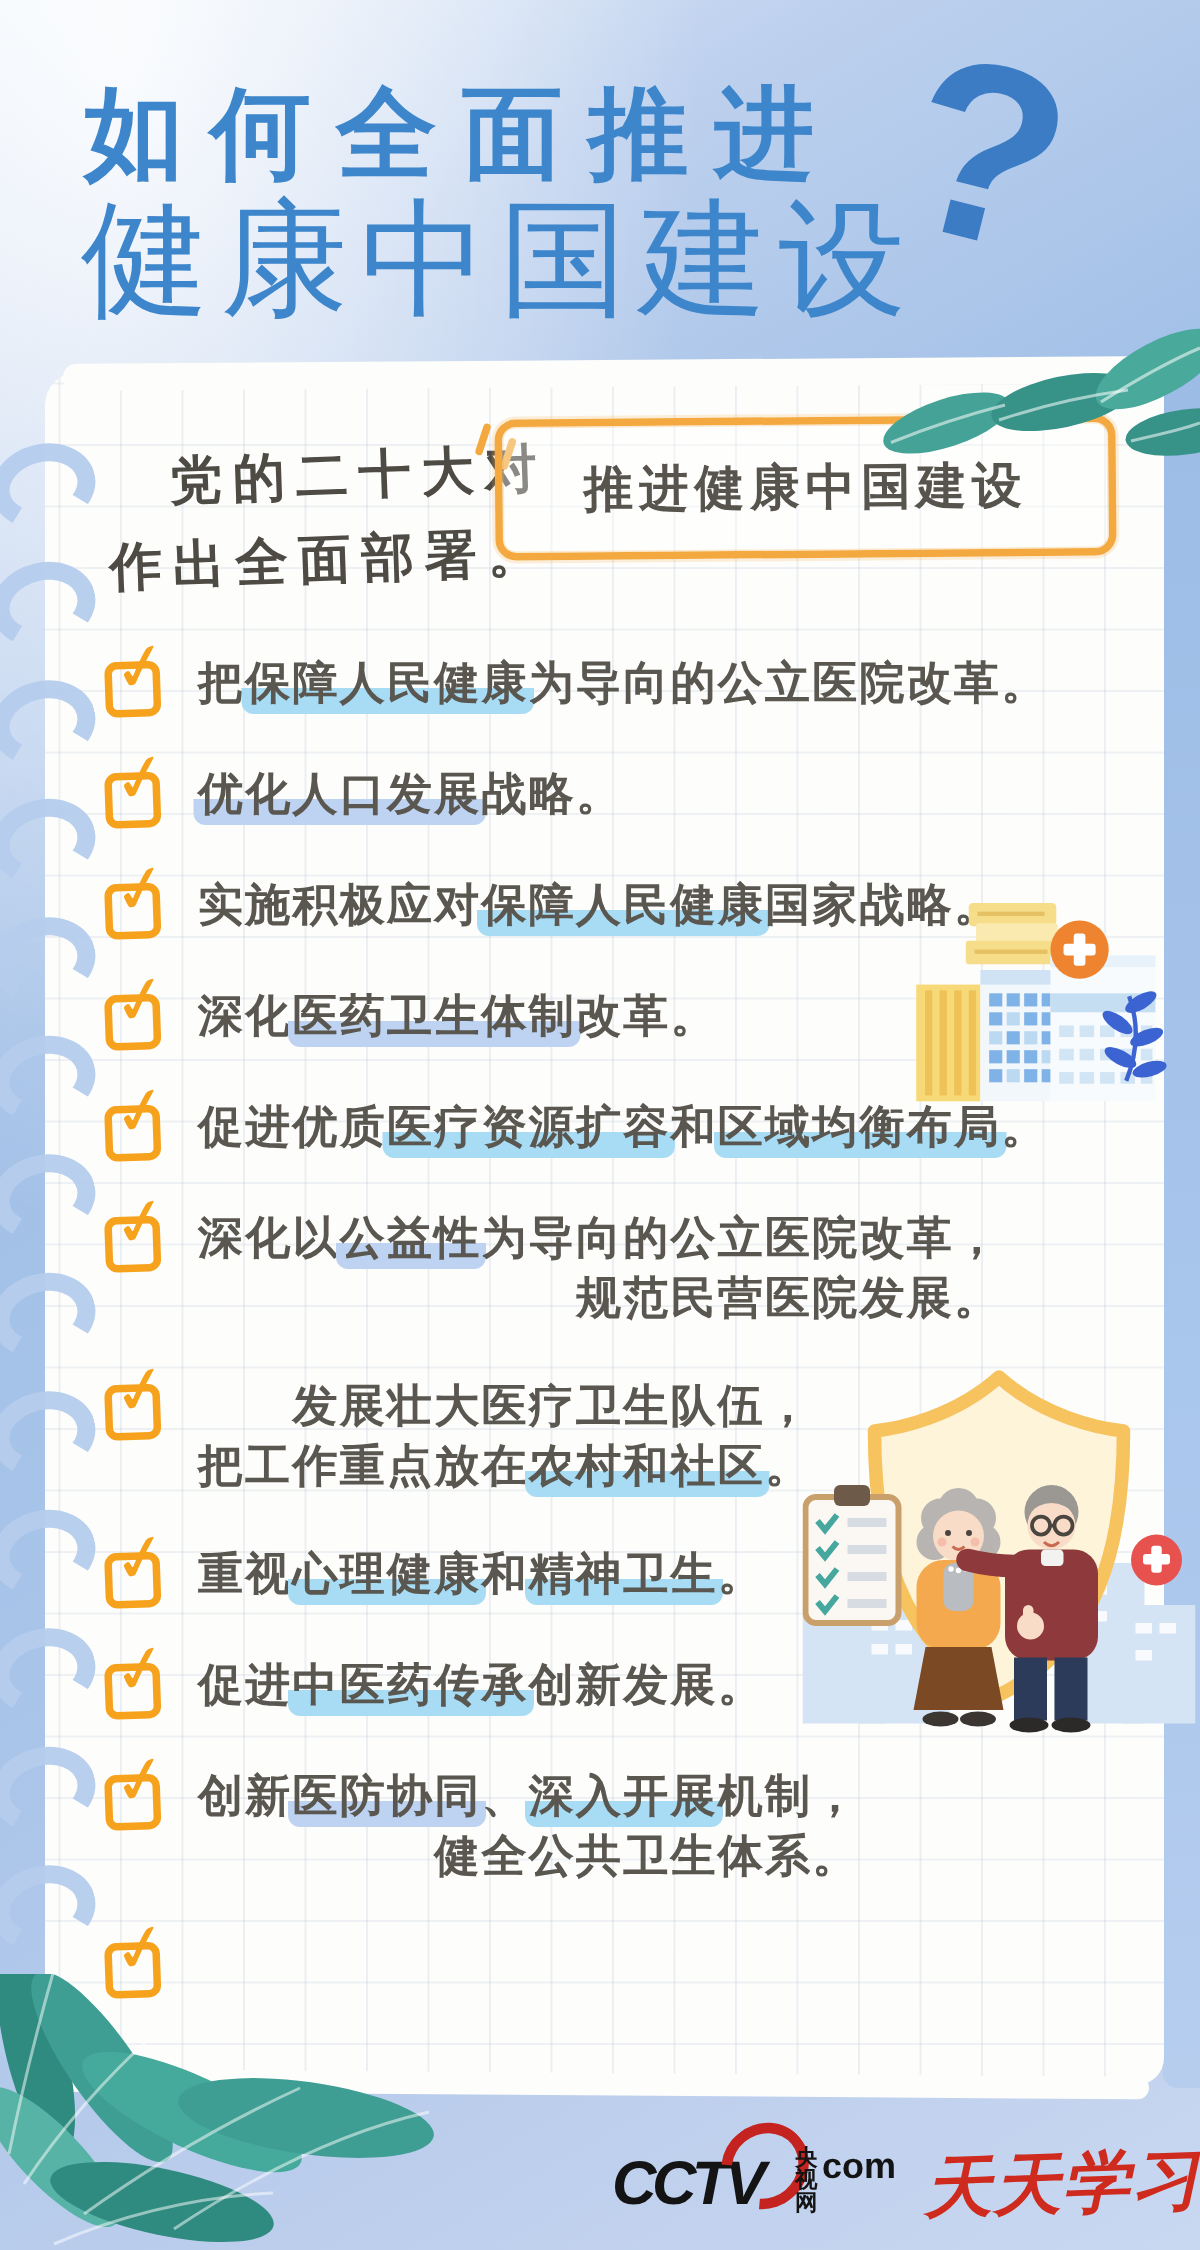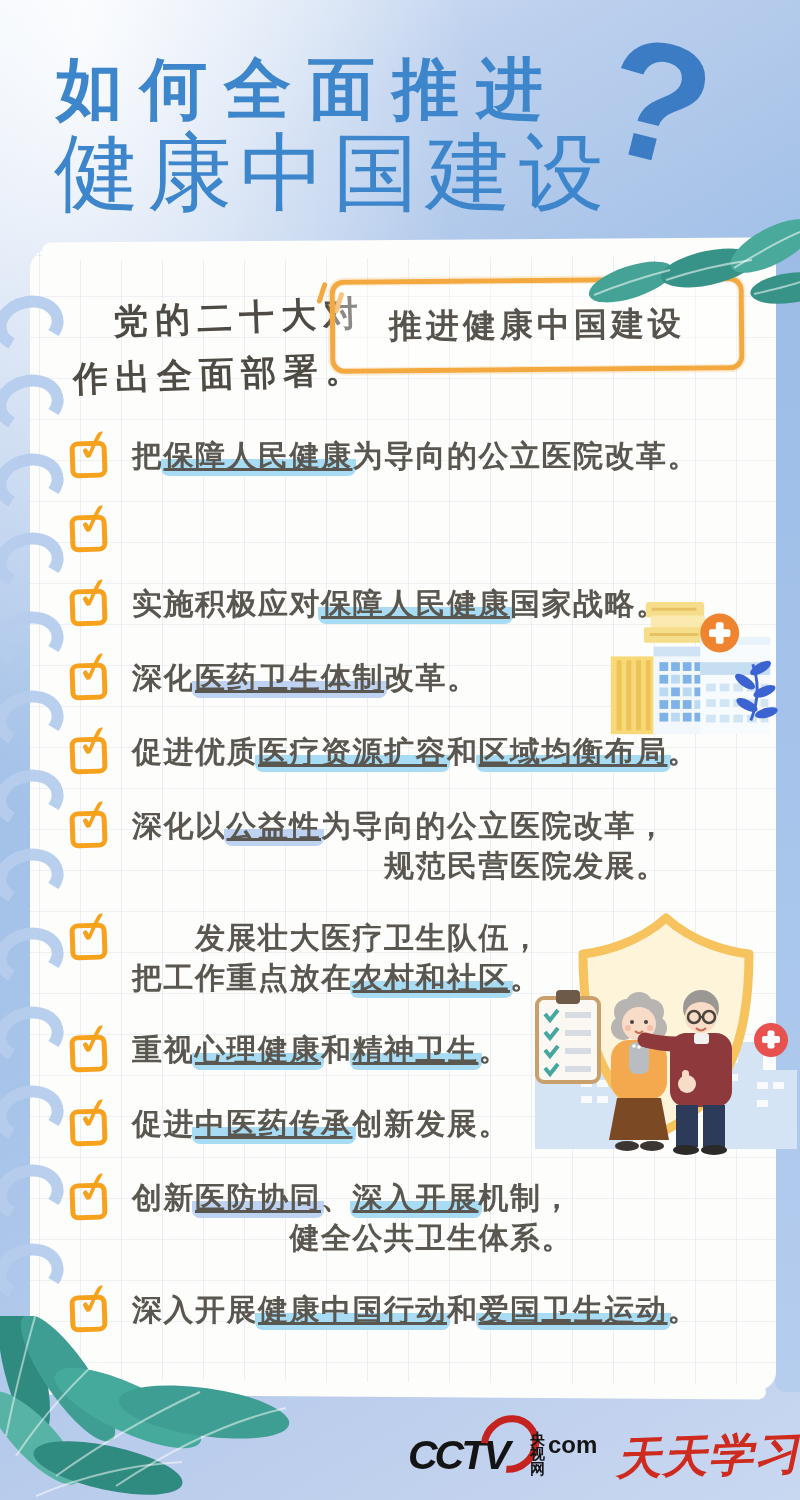--- a/index.html
+++ b/index.html
@@ -40,21 +40,21 @@
     font-size:33px;font-weight:bold;color:var(--text-dark,#57544e);letter-spacing:4px;transform:rotate(-.5deg);}
   
   .checklist{position:absolute;left:40px;top:188px;width:672px;display:flex;flex-direction:column;gap:32px;}
   .check-item{display:flex;gap:25px;align-items:flex-start;}
   .checkbox{flex:0 0 27px;width:27px;height:27px;margin-top:5px;position:relative;
     border:5px solid var(--check-orange,#f6a21c);border-radius:8px;transform:rotate(-2deg);}
   .checkmark{position:absolute;left:1px;top:-22px;font-size:44px;font-weight:900;
     color:var(--check-orange,#f6a21c);transform:rotate(-8deg);line-height:1;font-family:"DejaVu Sans",sans-serif;}
   .check-text{font-size:30px;font-weight:bold;color:#5a5751;line-height:40px;
     letter-spacing:1.5px;white-space:pre-line;}
-  .hl{border-radius:8px;padding:0 3px 4px;margin:0 -3px -4px;text-decoration:underline;}
+  .hl{border-radius:8px;padding:0 3px 4px;margin:0 -3px -4px;}
   .hl-sky{background:linear-gradient(180deg, rgba(0,0,0,0) 54%, var(--hl-sky,#a7dcf4) 54%);}
   .hl-peri{background:linear-gradient(180deg, rgba(0,0,0,0) 54%, var(--hl-peri,#bdd3f1) 54%);}
   
   .leaves-tr{position:absolute;left:586px;top:210px;}
   .plant-bl{position:absolute;left:-14px;top:1316px;}
   .hospital{position:absolute;left:575px;top:352px;}
   .couple{position:absolute;left:505px;top:664px;}
   .ring{position:absolute;left:-6px;width:46px;height:32px;border:12px solid var(--ring-blue,#b6cdee);
     border-radius:50%;border-bottom-color:transparent;transform:rotate(-14deg);opacity:.95;}
   
@@ -96,20 +96,21 @@
         <div class="check-item">
           <span class="checkbox">
             <span class="checkmark">✓</span>
           </span>
           <div class="check-text"><span>把</span><span class="hl hl-sky">保障人民健康</span><span>为导向的公立医院改革。</span></div>
         </div>
         <div class="check-item">
           <span class="checkbox">
             <span class="checkmark">✓</span>
           </span>
+          <div class="check-text"><span class="hl hl-peri">优化人口发展</span><span>战略。</span></div>
         </div>
         <div class="check-item">
           <span class="checkbox">
             <span class="checkmark">✓</span>
           </span>
           <div class="check-text"><span>实施积极应对</span><span class="hl hl-sky">保障人民健康</span><span>国家战略。</span></div>
         </div>
         <div class="check-item">
           <span class="checkbox">
             <span class="checkmark">✓</span>
@@ -152,21 +153,20 @@
           <span class="checkbox">
             <span class="checkmark">✓</span>
           </span>
           <div class="check-text"><span>创新</span><span class="hl hl-peri">医防协同</span><span>、</span><span class="hl hl-sky">深入开展</span><span>机制，
 健全公共卫生体系。</span></div>
         </div>
         <div class="check-item">
           <span class="checkbox">
             <span class="checkmark">✓</span>
           </span>
-          <div class="check-text"><span>深入开展</span><span class="hl hl-sky">健康中国行动</span><span>和</span><span class="hl hl-sky">爱国卫生运动</span><span>。</span></div>
         </div>
       </div>
 
     <svg class="hospital" width="175" height="140" viewBox="0 0 180 140">
       <rect x="42" y="0" width="60" height="16" rx="3" fill="#f6dd8a"></rect>
       <rect x="47" y="14" width="56" height="13" rx="2" fill="#fbeab0"></rect>
       <rect x="40" y="26" width="62" height="16" rx="2" fill="#f6dd8a"></rect>
       <rect x="48" y="6" width="46" height="3" fill="#e5c163"></rect>
       <rect x="46" y="32" width="50" height="3" fill="#e5c163"></rect>
       <rect x="6" y="56" width="44" height="80" fill="#f8d977"></rect>

